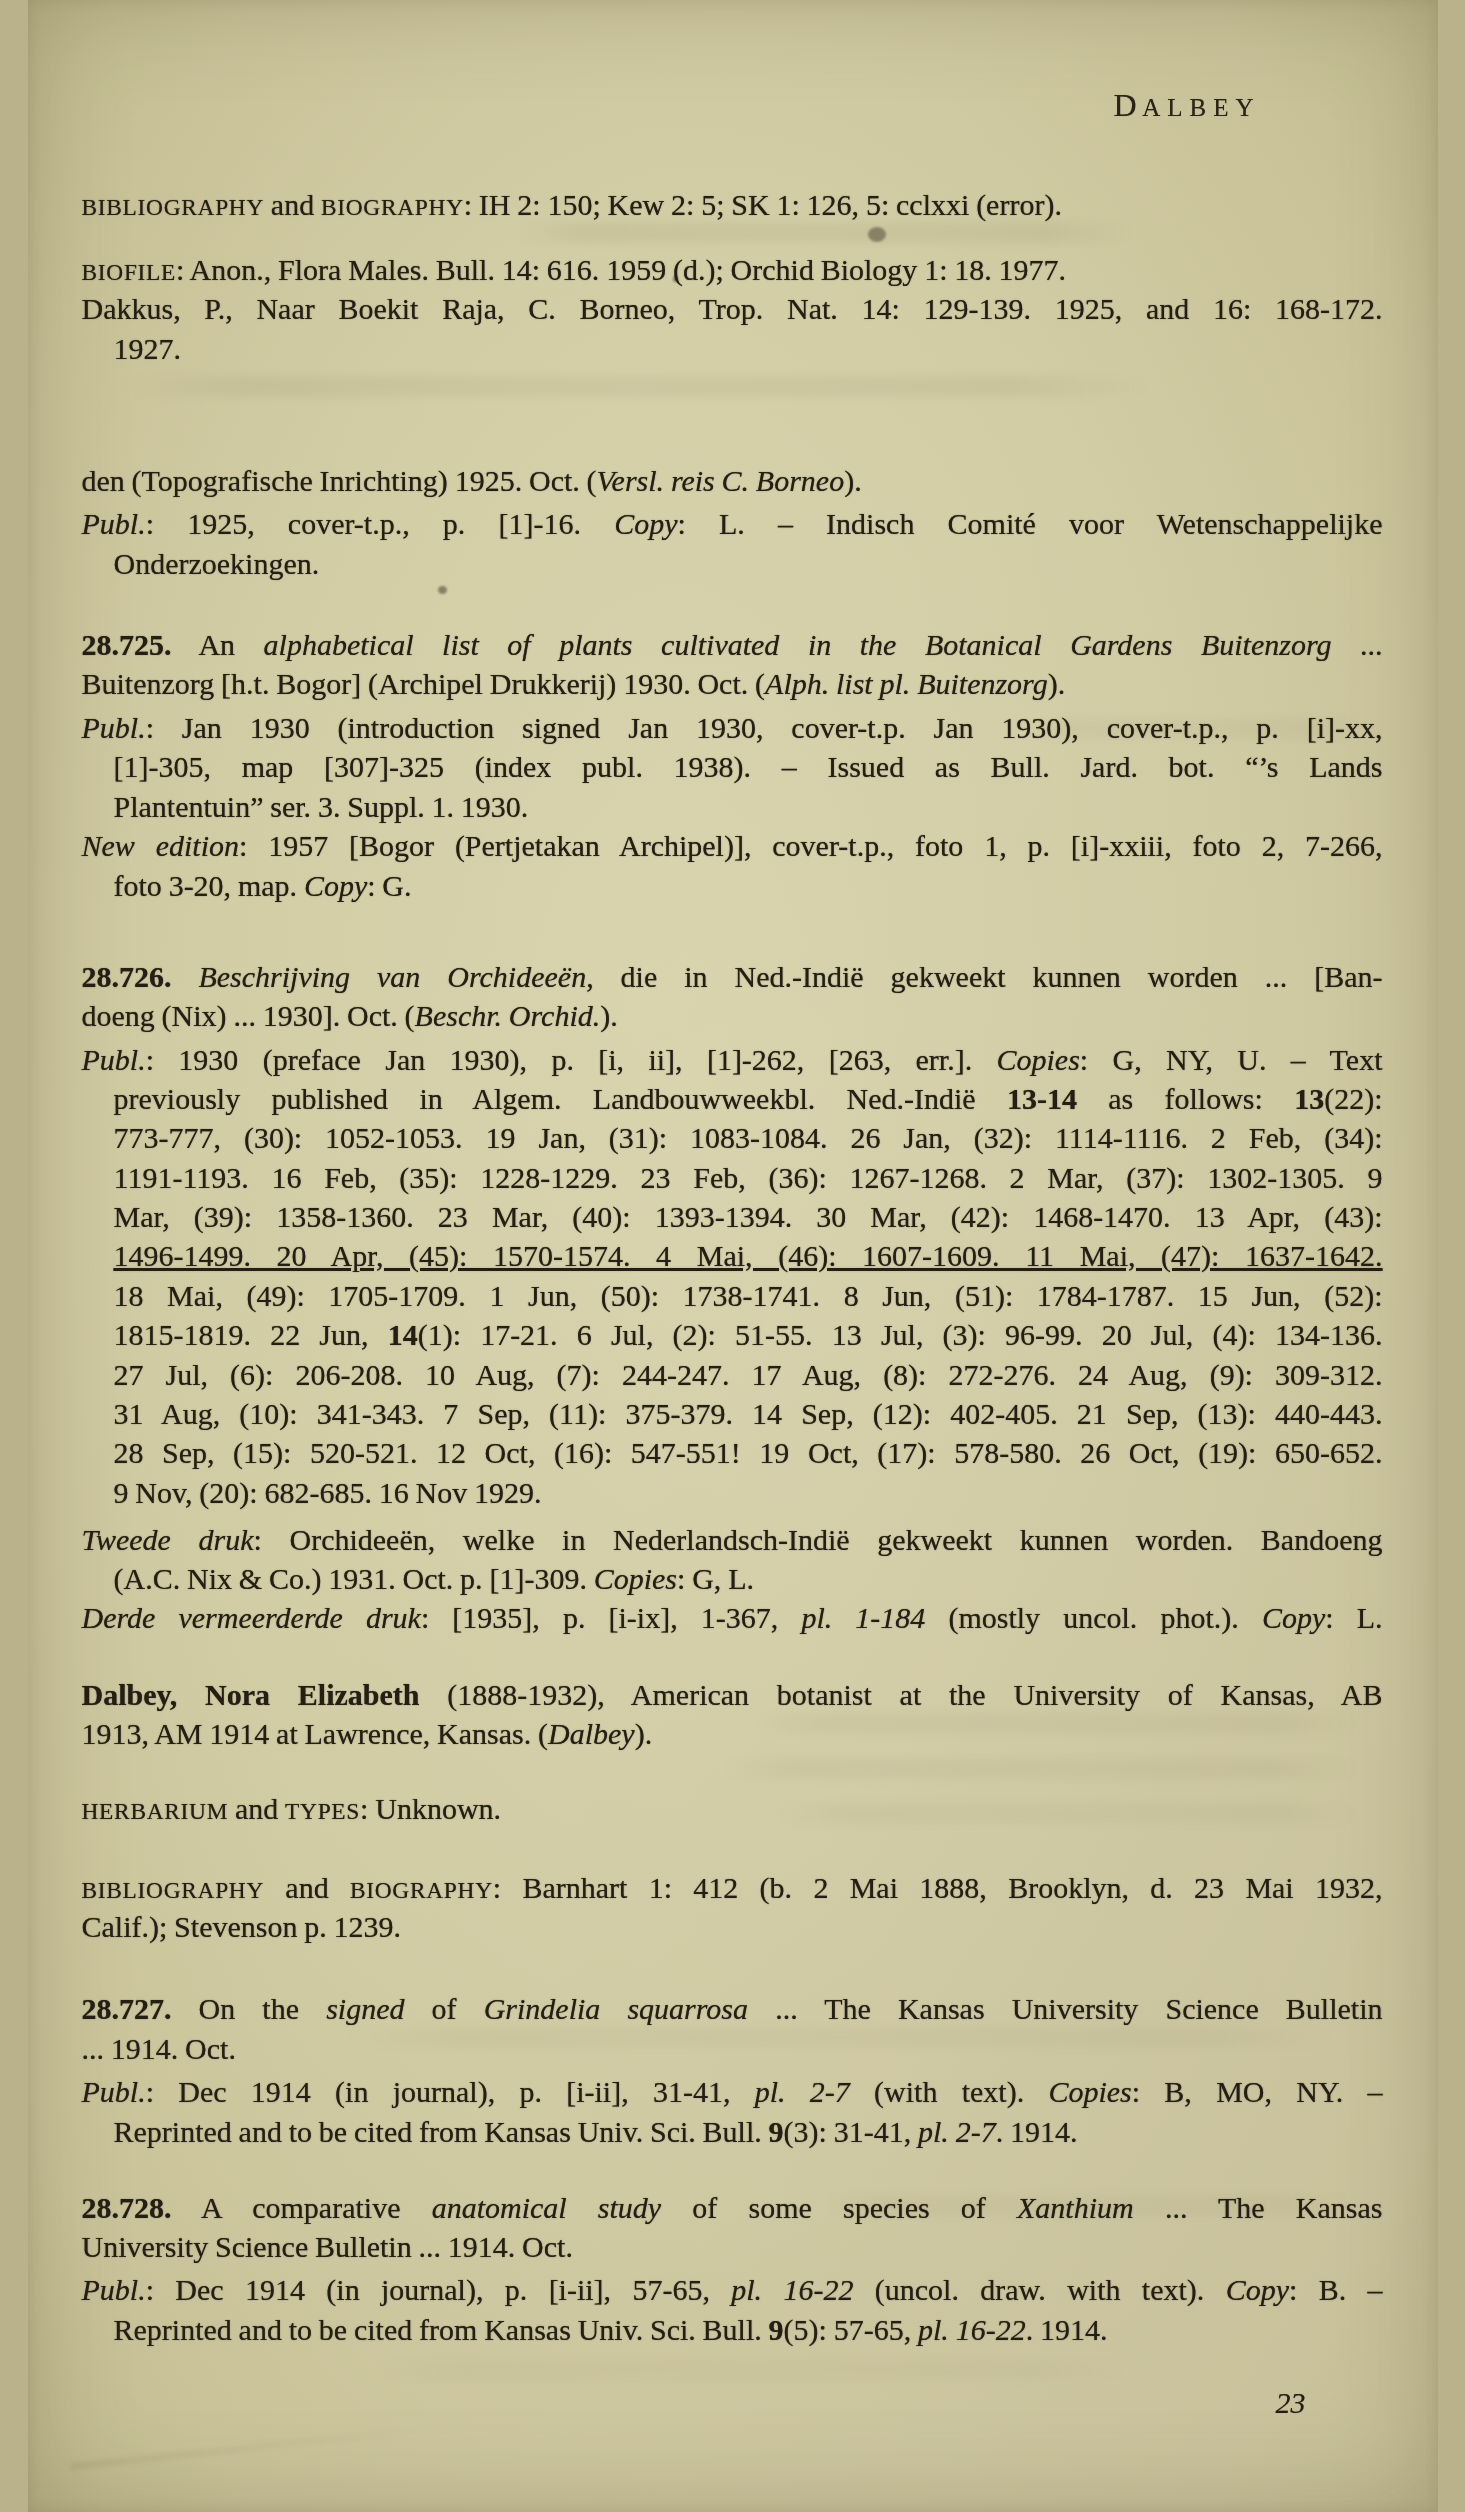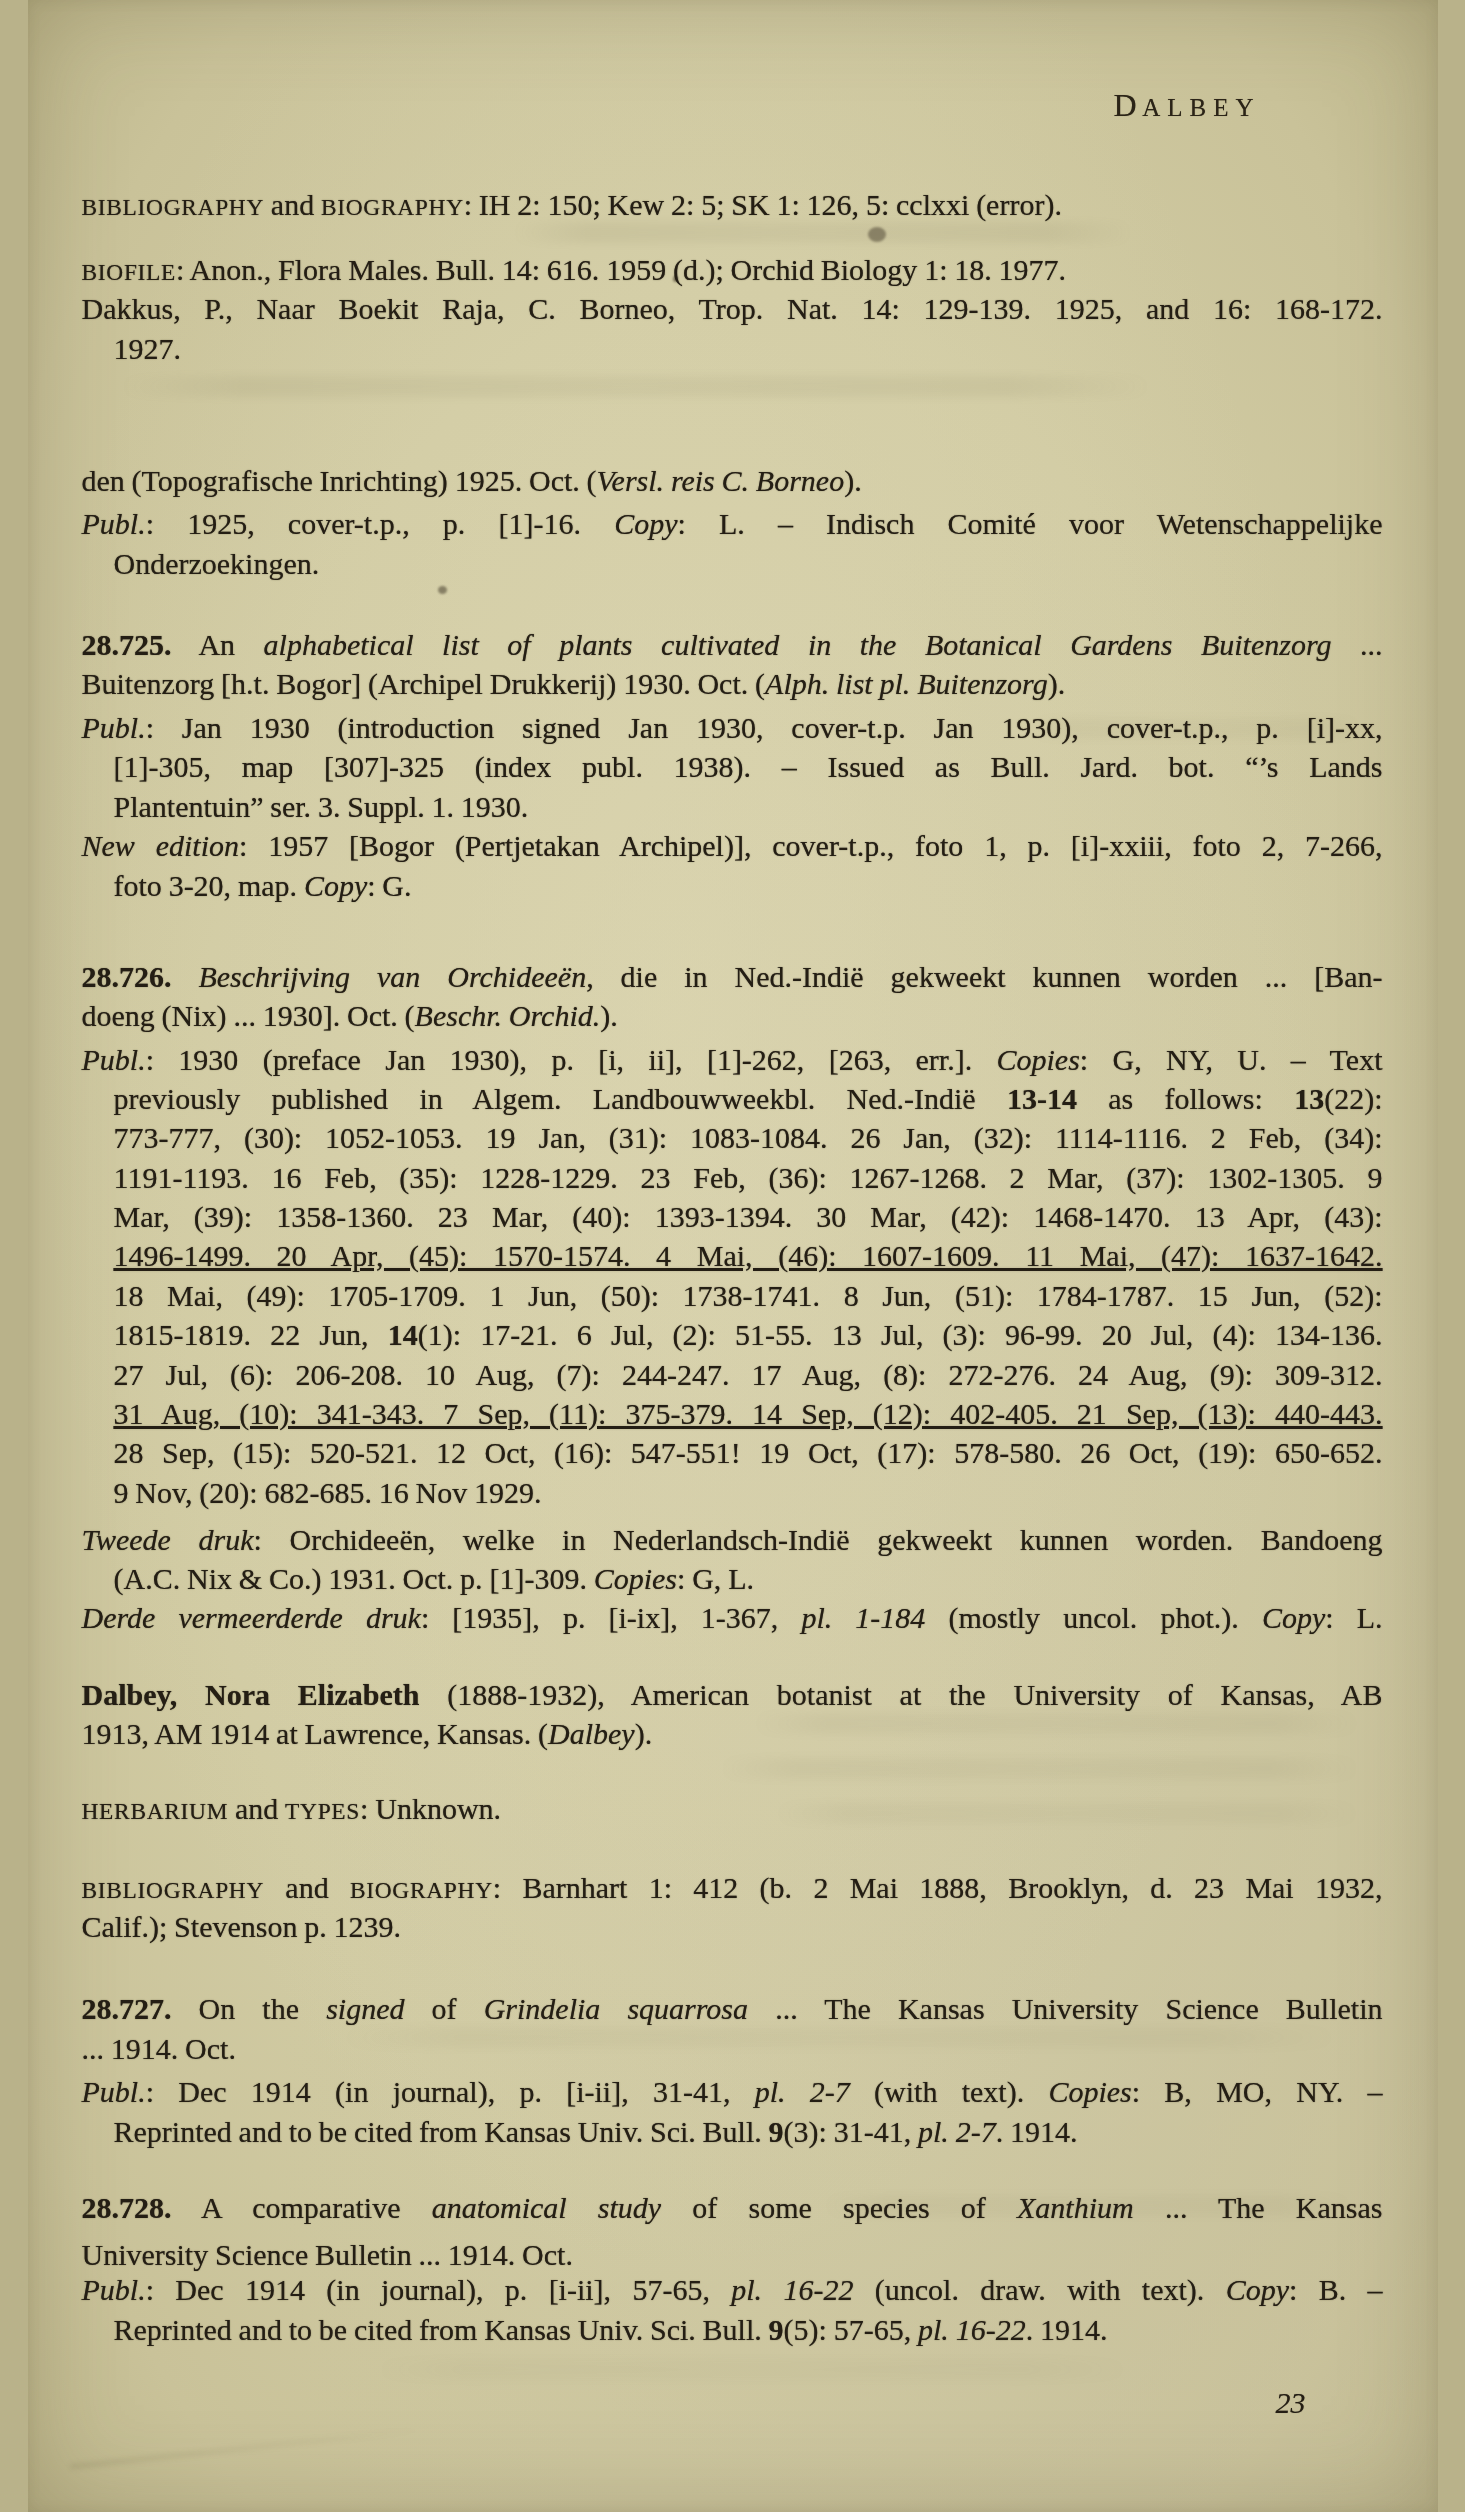--- a/index.html
+++ b/index.html
@@ -101,37 +101,37 @@
       <div class="line" style="top: 996px;"><span class="s-n">doeng (Nix) ... 1930]. Oct. (</span><span class="s-i">Beschr. Orchid.</span><span class="s-n">).</span></div>
       <div class="line just" style="top: 1040px;"><span class="s-i">Publ.</span><span class="s-n">: 1930 (preface Jan 1930), p. [i, ii], [1]-262, [263, err.]. </span><span class="s-i">Copies</span><span class="s-n">: G, NY, U. – Text</span></div>
       <div class="line indent just" style="top: 1079px;"><span class="s-n">previously published in Algem. Landbouwweekbl. Ned.-Indië </span><span class="s-b">13-14</span><span class="s-n"> as follows: </span><span class="s-b">13</span><span class="s-n">(22):</span></div>
       <div class="line indent just" style="top: 1118px;"><span class="s-n">773-777, (30): 1052-1053. 19 Jan, (31): 1083-1084. 26 Jan, (32): 1114-1116. 2 Feb, (34):</span></div>
       <div class="line indent just" style="top: 1158px;"><span class="s-n">1191-1193. 16 Feb, (35): 1228-1229. 23 Feb, (36): 1267-1268. 2 Mar, (37): 1302-1305. 9</span></div>
       <div class="line indent just" style="top: 1197px;"><span class="s-n">Mar, (39): 1358-1360. 23 Mar, (40): 1393-1394. 30 Mar, (42): 1468-1470. 13 Apr, (43):</span></div>
       <div class="line indent just" style="top: 1236px; text-decoration: underline;"><span class="s-n">1496-1499. 20 Apr, (45): 1570-1574. 4 Mai, (46): 1607-1609. 11 Mai, (47): 1637-1642.</span></div>
       <div class="line indent just" style="top: 1276px;"><span class="s-n">18 Mai, (49): 1705-1709. 1 Jun, (50): 1738-1741. 8 Jun, (51): 1784-1787. 15 Jun, (52):</span></div>
       <div class="line indent just" style="top: 1315px;"><span class="s-n">1815-1819. 22 Jun, </span><span class="s-b">14</span><span class="s-n">(1): 17-21. 6 Jul, (2): 51-55. 13 Jul, (3): 96-99. 20 Jul, (4): 134-136.</span></div>
       <div class="line indent just" style="top: 1355px;"><span class="s-n">27 Jul, (6): 206-208. 10 Aug, (7): 244-247. 17 Aug, (8): 272-276. 24 Aug, (9): 309-312.</span></div>
-      <div class="line indent just" style="top: 1394px; text-decoration: underline;"><span class="s-n">31 Aug, (10): 341-343. 7 Sep, (11): 375-379. 14 Sep, (12): 402-405. 21 Sep, (13): 440-443.</span></div>
+      <div class="line indent just" style="top: 1394px;"><span class="s-n">31 Aug, (10): 341-343. 7 Sep, (11): 375-379. 14 Sep, (12): 402-405. 21 Sep, (13): 440-443.</span></div>
       <div class="line indent just" style="top: 1433px;"><span class="s-n">28 Sep, (15): 520-521. 12 Oct, (16): 547-551! 19 Oct, (17): 578-580. 26 Oct, (19): 650-652.</span></div>
       <div class="line indent" style="top: 1473px;"><span class="s-n">9 Nov, (20): 682-685. 16 Nov 1929.</span></div>
       <div class="line just" style="top: 1520px;"><span class="s-i">Tweede druk</span><span class="s-n">: Orchideeën, welke in Nederlandsch-Indië gekweekt kunnen worden. Bandoeng</span></div>
       <div class="line indent" style="top: 1559px;"><span class="s-n">(A.C. Nix &amp; Co.) 1931. Oct. p. [1]-309. </span><span class="s-i">Copies</span><span class="s-n">: G, L.</span></div>
       <div class="line just" style="top: 1598px;"><span class="s-i">Derde vermeerderde druk</span><span class="s-n">: [1935], p. [i-ix], 1-367, </span><span class="s-i">pl. 1-184</span><span class="s-n"> (mostly uncol. phot.). </span><span class="s-i">Copy</span><span class="s-n">: L.</span></div>
       <div class="line just" style="top: 1675px;"><span class="s-b">Dalbey, Nora Elizabeth</span><span class="s-n"> (1888-1932), American botanist at the University of Kansas, AB</span></div>
       <div class="line" style="top: 1714px;"><span class="s-n">1913, AM 1914 at Lawrence, Kansas. (</span><span class="s-i">Dalbey</span><span class="s-n">).</span></div>
       <div class="line" style="top: 1789px;"><span class="s-sc">herbarium</span><span class="s-n"> and </span><span class="s-sc">types</span><span class="s-n">: Unknown.</span></div>
       <div class="line just" style="top: 1868px;"><span class="s-sc">bibliography</span><span class="s-n"> and </span><span class="s-sc">biography</span><span class="s-n">: Barnhart 1: 412 (b. 2 Mai 1888, Brooklyn, d. 23 Mai 1932,</span></div>
       <div class="line" style="top: 1907px;"><span class="s-n">Calif.); Stevenson p. 1239.</span></div>
       <div class="line just" style="top: 1989px;"><span class="s-b">28.727.</span><span class="s-n"> On the </span><span class="s-i">signed</span><span class="s-n"> of </span><span class="s-i">Grindelia squarrosa</span><span class="s-n"> ... The Kansas University Science Bulletin</span></div>
       <div class="line" style="top: 2029px;"><span class="s-n">... 1914. Oct.</span></div>
       <div class="line just" style="top: 2072px;"><span class="s-i">Publ.</span><span class="s-n">: Dec 1914 (in journal), p. [i-ii], 31-41, </span><span class="s-i">pl. 2-7</span><span class="s-n"> (with text). </span><span class="s-i">Copies</span><span class="s-n">: B, MO, NY. –</span></div>
       <div class="line indent" style="top: 2112px;"><span class="s-n">Reprinted and to be cited from Kansas Univ. Sci. Bull. </span><span class="s-b">9</span><span class="s-n">(3): 31-41, </span><span class="s-i">pl. 2-7</span><span class="s-n">. 1914.</span></div>
       <div class="line just" style="top: 2188px;"><span class="s-b">28.728.</span><span class="s-n"> A comparative </span><span class="s-i">anatomical study</span><span class="s-n"> of some species of </span><span class="s-i">Xanthium</span><span class="s-n"> ... The Kansas</span></div>
-      <div class="line" style="top: 2227px; margin-top: 8px;"><span class="s-n">University Science Bulletin ... 1914. Oct.</span></div>
+      <div class="line" style="top: 2227px;"><span class="s-n">University Science Bulletin ... 1914. Oct.</span></div>
       <div class="line just" style="top: 2270px;"><span class="s-i">Publ.</span><span class="s-n">: Dec 1914 (in journal), p. [i-ii], 57-65, </span><span class="s-i">pl. 16-22</span><span class="s-n"> (uncol. draw. with text). </span><span class="s-i">Copy</span><span class="s-n">: B. –</span></div>
       <div class="line indent" style="top: 2310px;"><span class="s-n">Reprinted and to be cited from Kansas Univ. Sci. Bull. </span><span class="s-b">9</span><span class="s-n">(5): 57-65, </span><span class="s-i">pl. 16-22</span><span class="s-n">. 1914.</span></div>
     </div>
 
   <div class="page-number">23</div>
 
 </div>
 
 
 </body></html>

